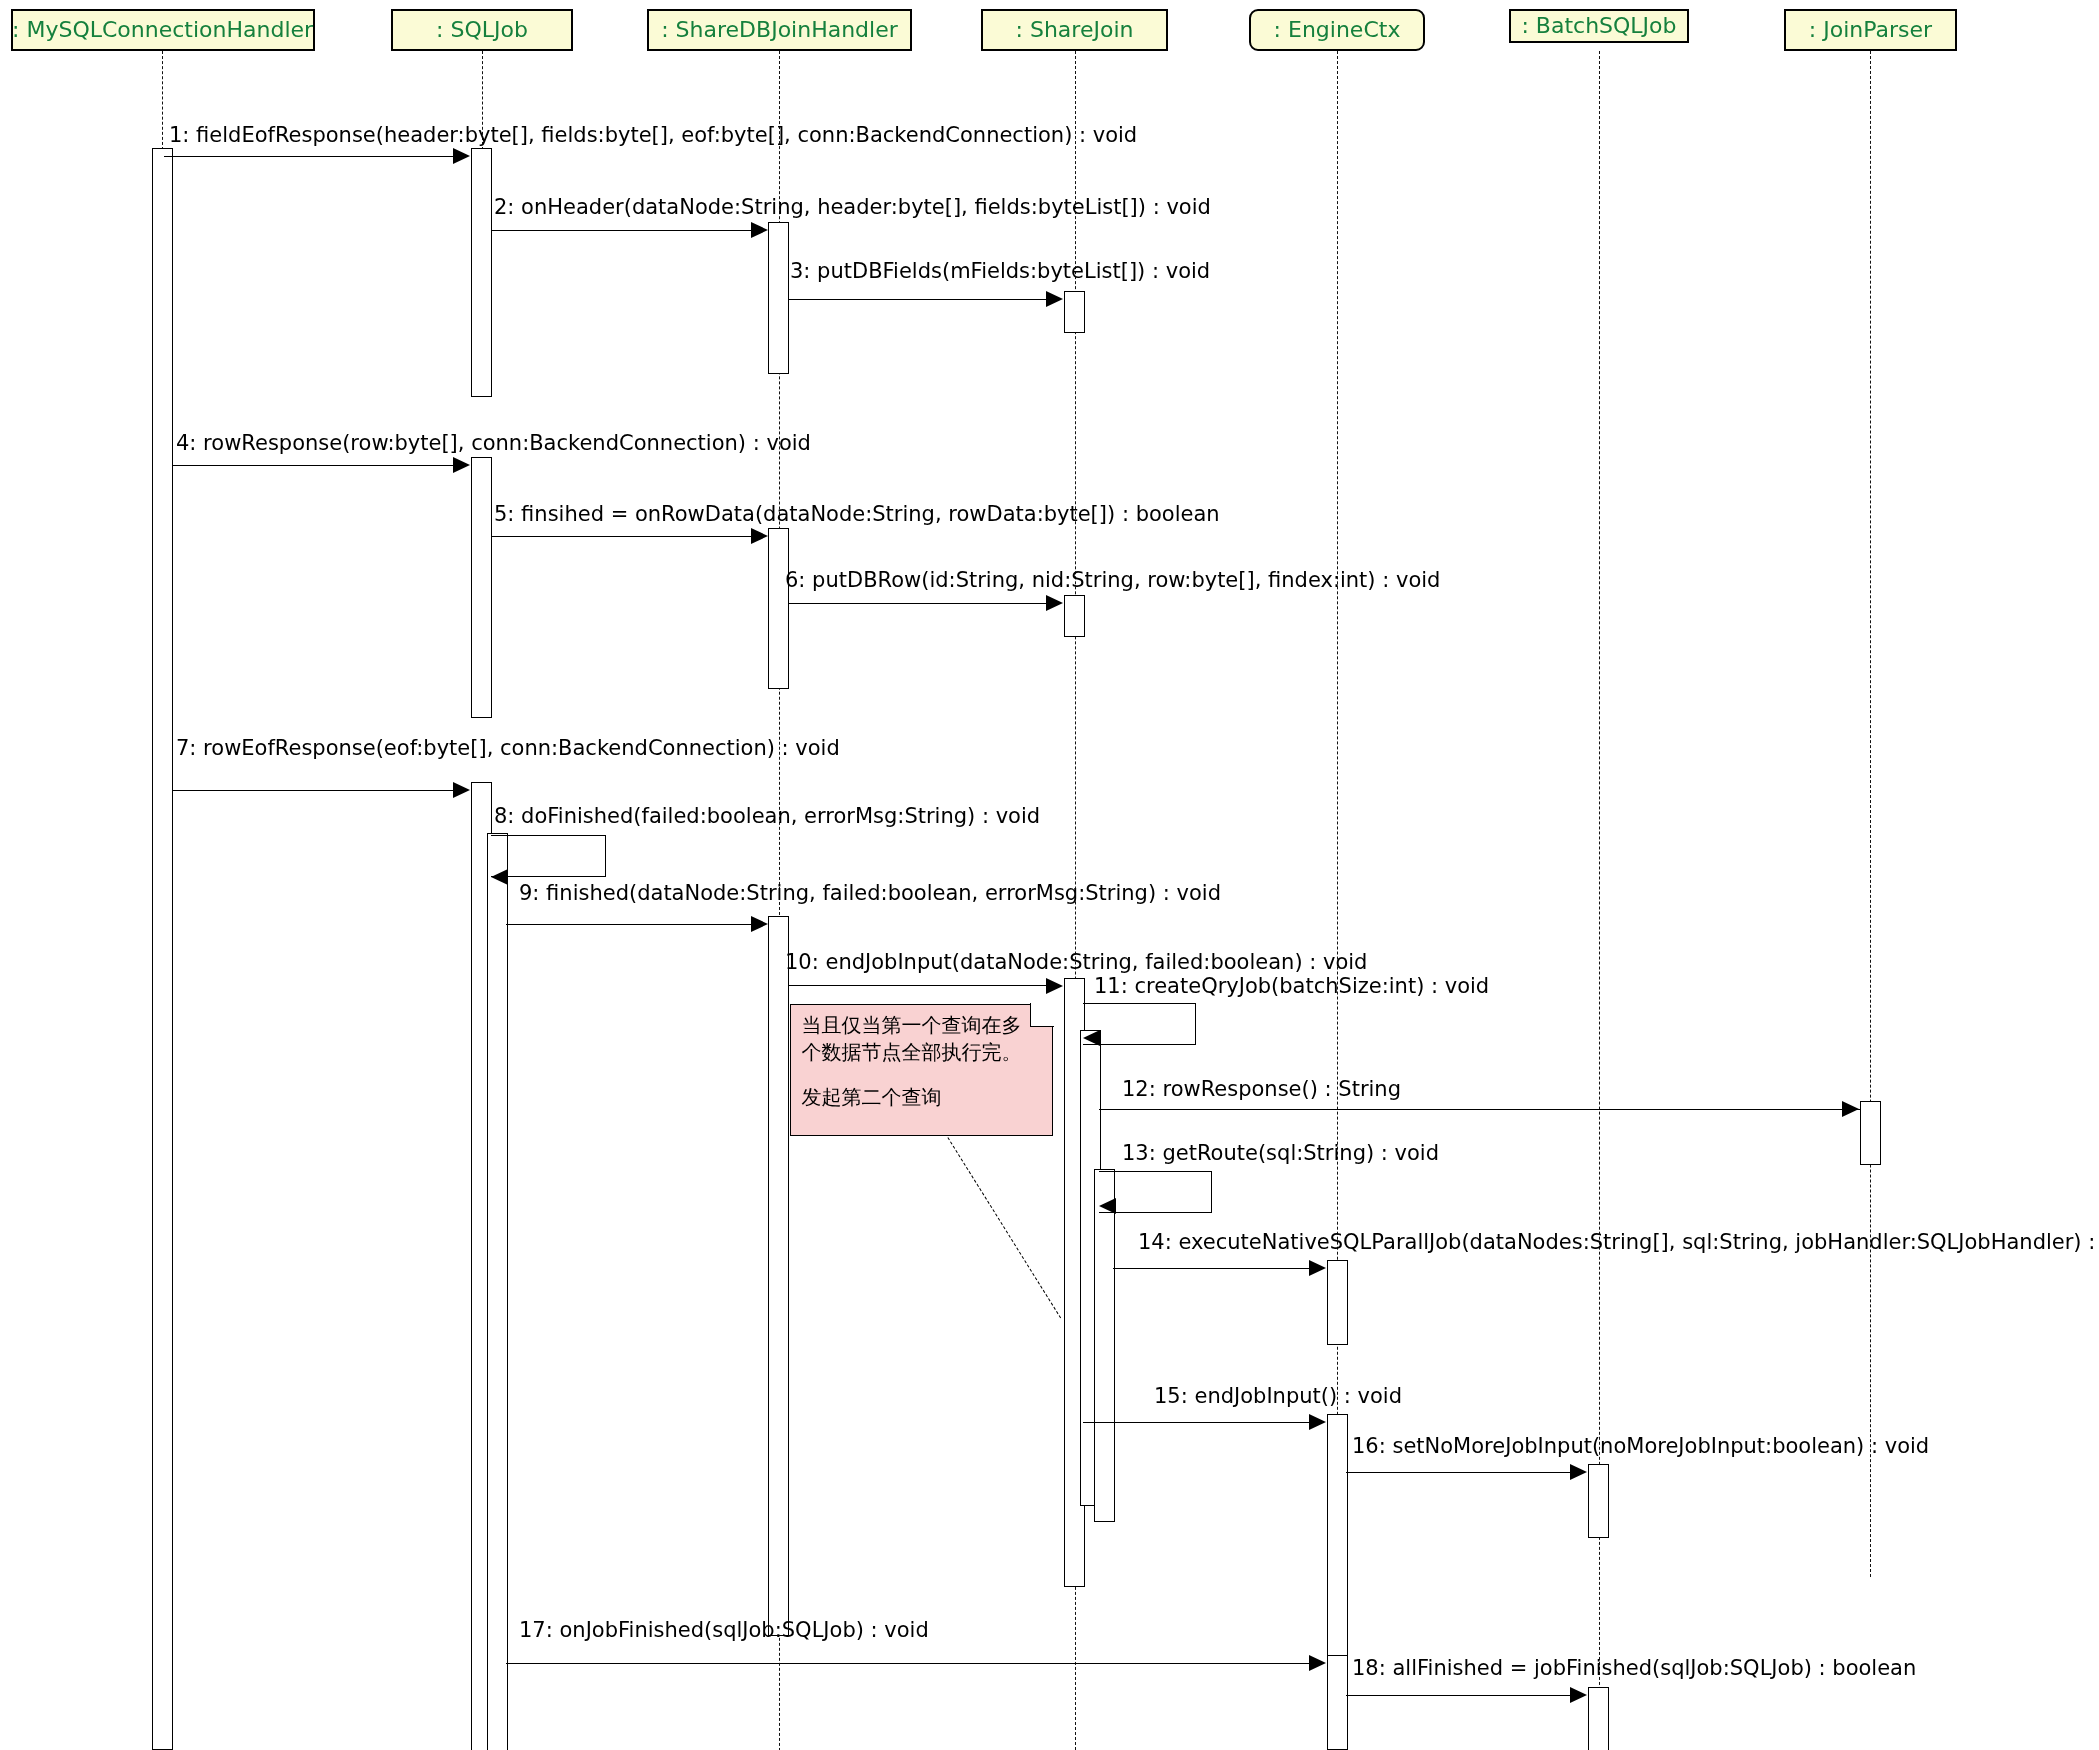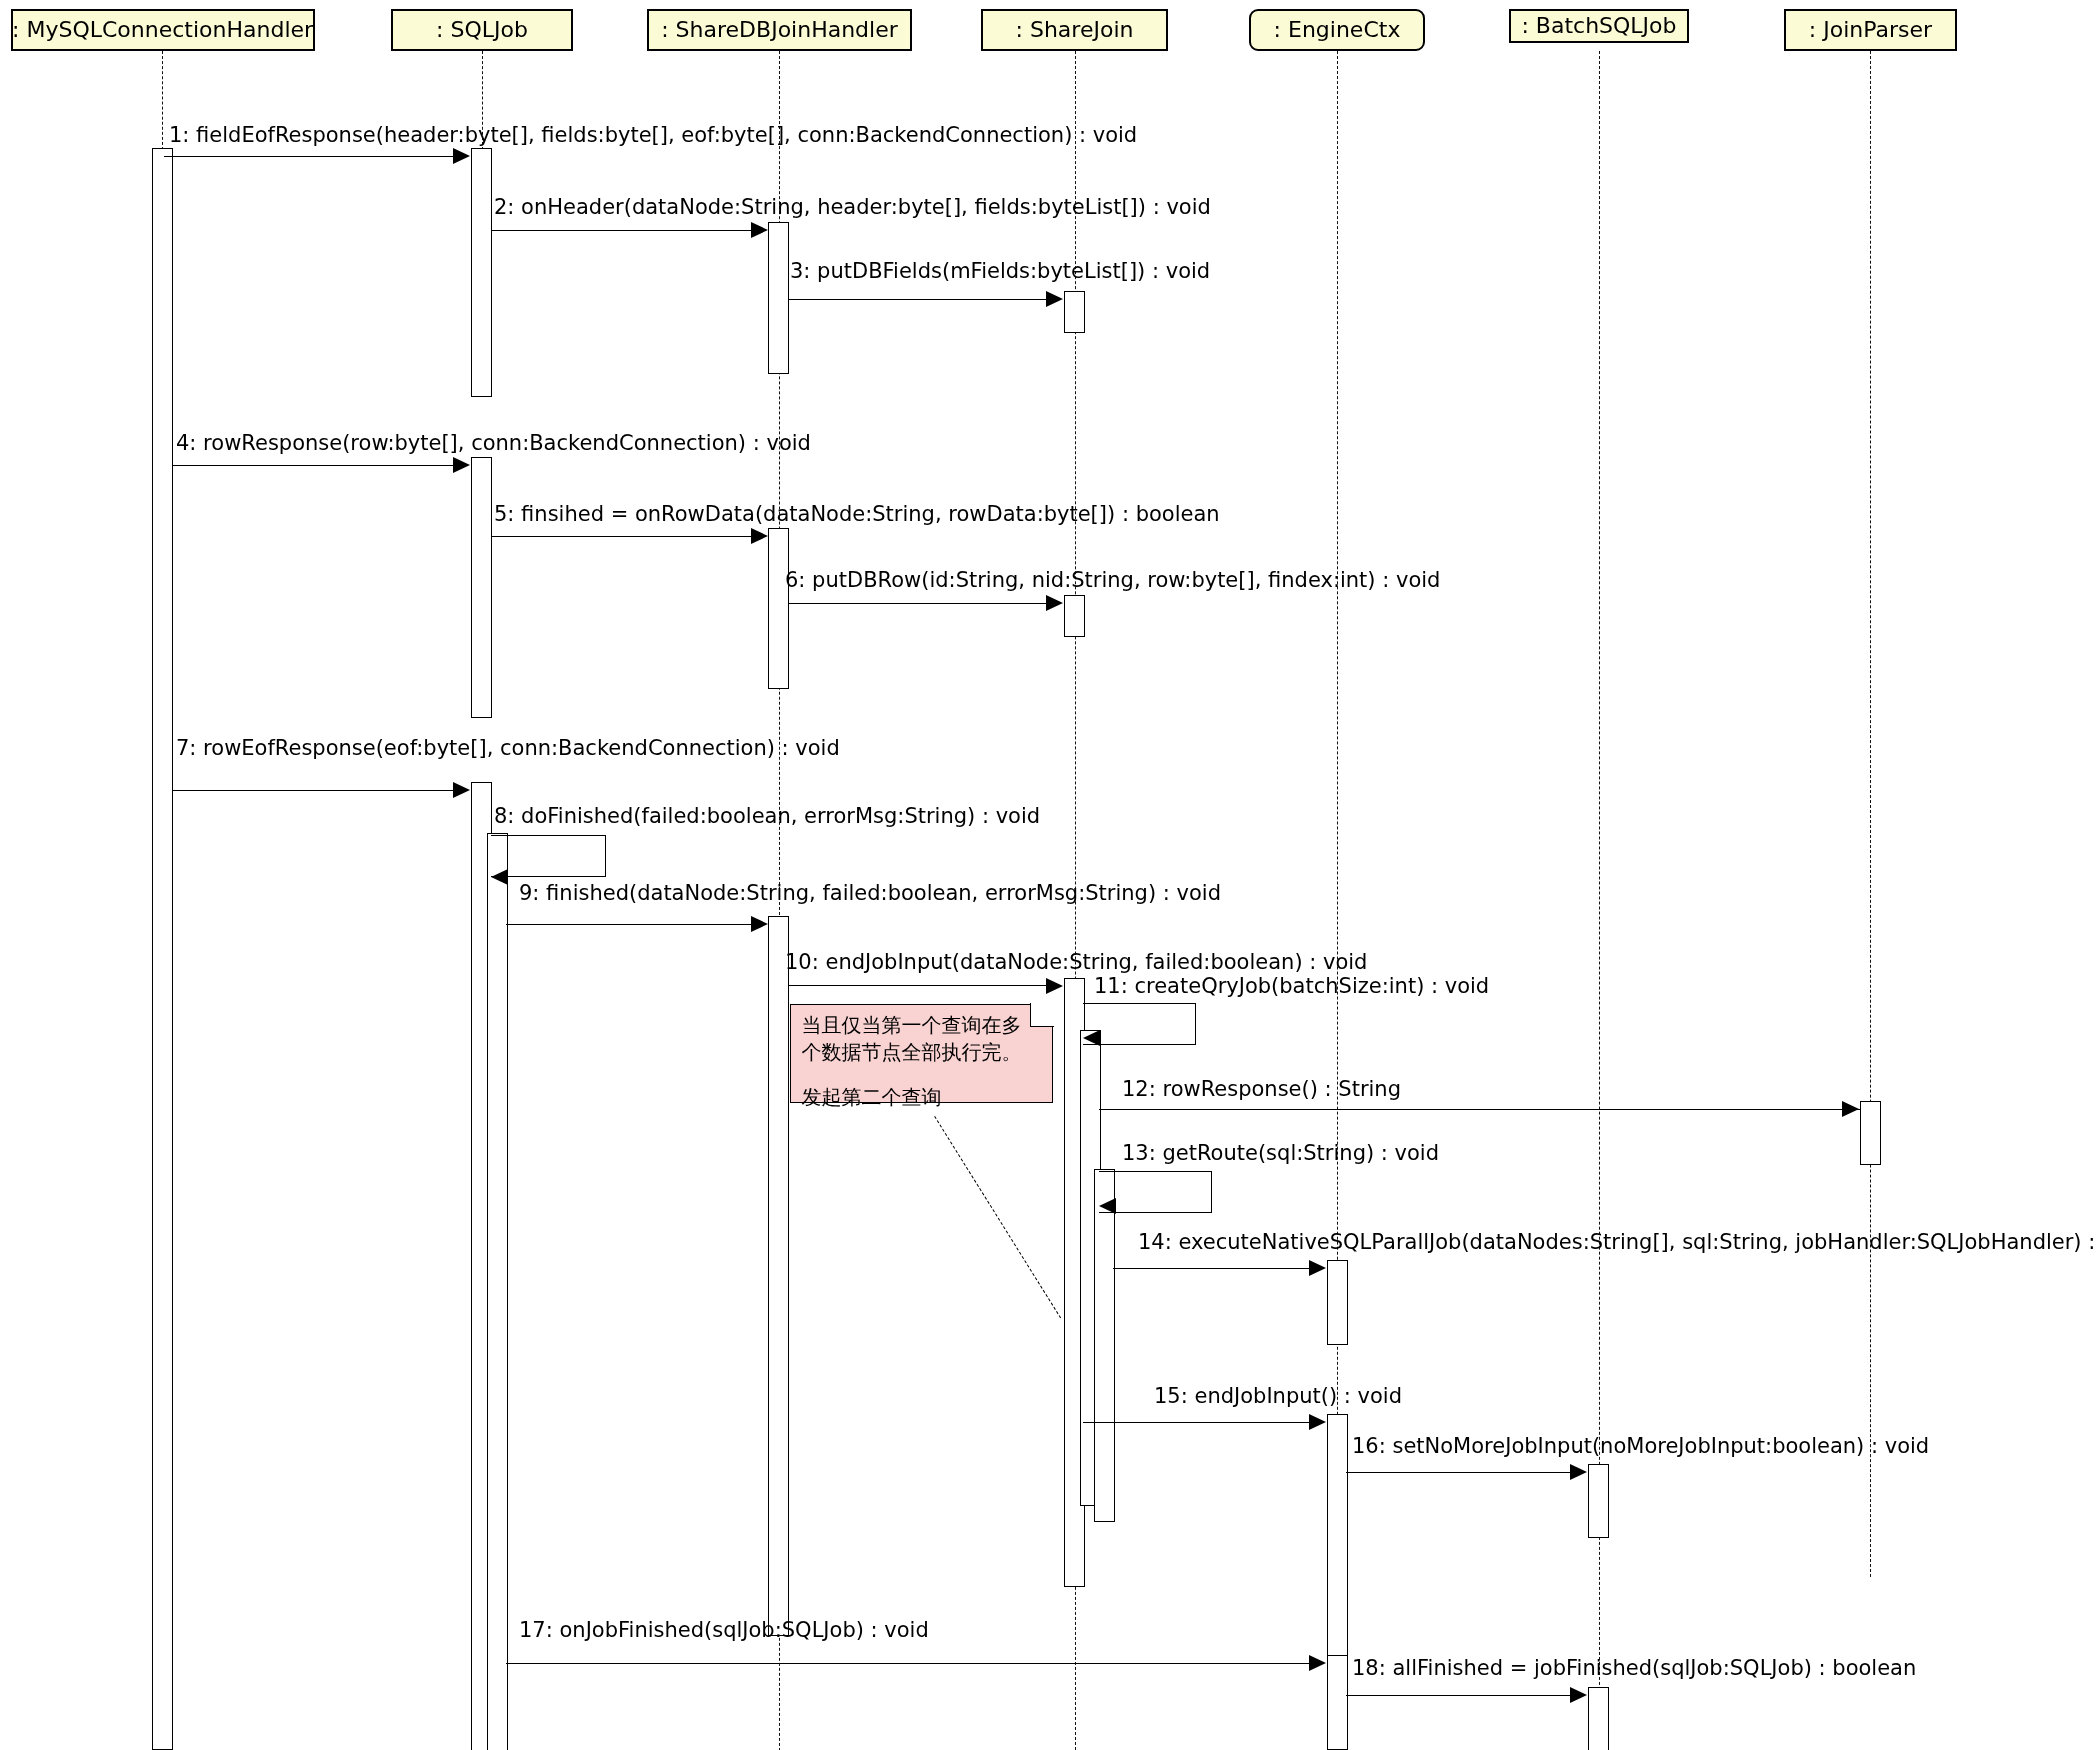--- a/index.html
+++ b/index.html
@@ -6,21 +6,21 @@
   body{font-family:"DejaVu Sans","Liberation Sans",sans-serif;}
   #canvas{position:relative;width:2100px;height:1750px;overflow:hidden;background:#fff;}
 
   
   .head{
     position:absolute;
     background:#fbfbd6;
     border:2.6px solid #000;
     box-sizing:border-box;
     display:flex;align-items:center;justify-content:center;
-    font-size:22px;color:#000000;white-space:nowrap;
+    font-size:22px;color:#15803d;white-space:nowrap;
     letter-spacing:0px;
   }
   
   .lifeline{
     position:absolute;width:0;
     border-left:1.8px dashed #111;
   }
   
   .act{
     position:absolute;background:#fff;border:1.8px solid #000;
@@ -201,21 +201,21 @@
   <div class="msgline" style="left:506px;top:1663px;width:812px;"></div>
   <div class="arrowR" style="left:1309px;top:1655px;"></div>
 
   <div class="msglabel" style="left:1352px;top:1657px;">18: allFinished = jobFinished(sqlJob:SQLJob) : boolean</div>
   <div class="msgline" style="left:1346px;top:1695px;width:233px;"></div>
   <div class="arrowR" style="left:1570px;top:1687px;"></div>
 
   <div class="noteline" style="left:1050px;top:1023px;width:88px;transform:rotate(186deg);"></div>
   <div class="noteline" style="left:935px;top:1116px;width:238px;transform:rotate(58deg);"></div>
 
-  <div class="note" style="left:790px;top:1004px;width:263px;height:99px;">
+  <div class="note" style="left:790px;top:1004px;width:263px;height:132px;">
     <div class="fold"></div>
     <p>当且仅当第一个查询在多</p>
     <p>个数据节点全部执行完。</p>
     <p class="gap">发起第二个查询</p>
   </div>
 
 </div>
 
 
 </body></html>

